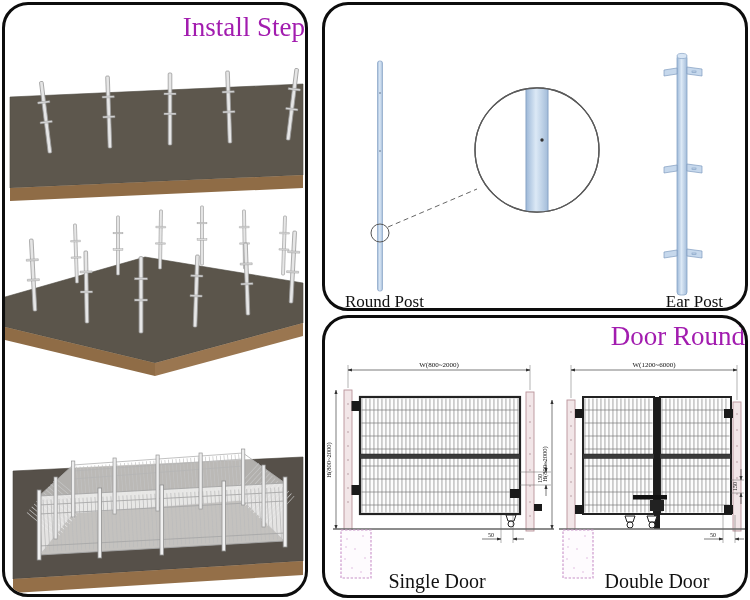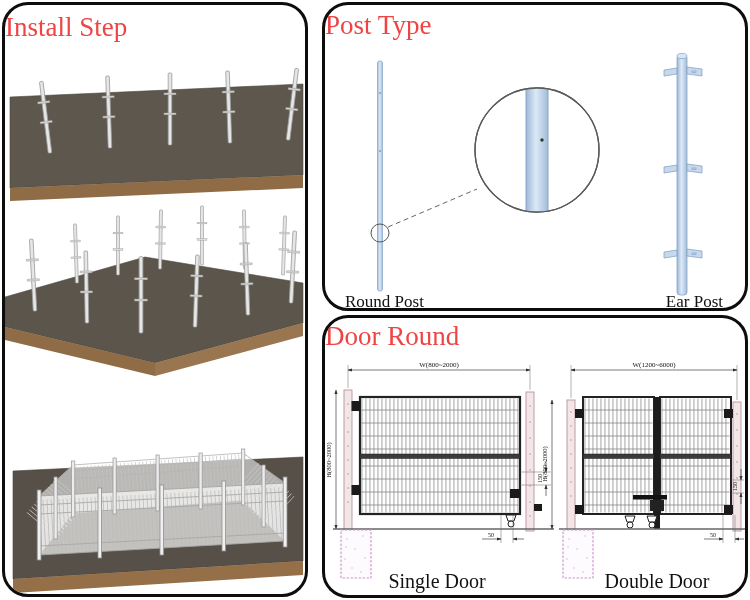--- a/index.html
+++ b/index.html
@@ -3,21 +3,21 @@
 <meta charset="utf-8">
 <style>
   html,body{margin:0;padding:0;background:#ffffff;}
   #stage{position:relative;width:750px;height:600px;background:#ffffff;overflow:hidden;
          font-family:"Liberation Serif", serif;}
   .panel{position:absolute;border:3px solid #0d0d0d;border-radius:26px;background:#ffffff;
          box-sizing:border-box;overflow:hidden;}
   #panel-install{left:2px;top:2px;width:306px;height:595px;}
   #panel-post{left:322px;top:2px;width:426px;height:309px;}
   #panel-door{left:322px;top:315px;width:426px;height:283px;}
-  .panel-title{position:absolute;left:0;right:0;text-align:left;color:#ef4444;
+  .panel-title{position:absolute;left:0;right:0;text-align:right;color:#a21caf;
                font-size:27px;font-family:"Liberation Serif", serif;}
   #panel-install .panel-title{top:7px;}
   #panel-post .panel-title{top:5px;}
   #panel-door .panel-title{top:3px;}
   .stepsvg{position:absolute;left:0;}
   svg text{font-family:"Liberation Serif", serif;fill:#111;}
 </style>
 </head>
 <body>
 
@@ -118,21 +118,20 @@
         <rect x="32.2" y="77" width="3.8" height="70" fill="#f0f0f0" stroke="#8f8f8f" stroke-width="0.8"></rect>
         <rect x="93" y="75" width="3.6" height="70" fill="#f0f0f0" stroke="#8f8f8f" stroke-width="0.8"></rect>
         <rect x="155" y="72" width="3.6" height="70" fill="#f0f0f0" stroke="#8f8f8f" stroke-width="0.8"></rect>
         <rect x="217" y="68" width="3.6" height="70" fill="#f0f0f0" stroke="#8f8f8f" stroke-width="0.8"></rect>
         <rect x="278.2" y="64" width="3.8" height="70" fill="#f0f0f0" stroke="#8f8f8f" stroke-width="0.8"></rect>
       </g>
     </svg>
   </div>
 
   <div class="panel" id="panel-post">
-    <div class="panel-title">Post Type</div>
     <svg class="stepsvg" style="top:36px" width="420" height="270" viewBox="0 0 420 270">
 
       <g>
         <rect x="52.5" y="20" width="5" height="230" rx="2" fill="url(#bluepost)" stroke="#88a4c6" stroke-width="0.7"></rect>
         <circle cx="55" cy="52" r="0.8" fill="#5a6f88"></circle>
         <circle cx="55" cy="110" r="0.8" fill="#5a6f88"></circle>
         <circle cx="55" cy="192" r="9" fill="none" stroke="#555" stroke-width="1"></circle>
         <line x1="63" y1="186" x2="152" y2="148" stroke="#555" stroke-width="0.9" stroke-dasharray="5 3.5"></line>
       </g>
 

